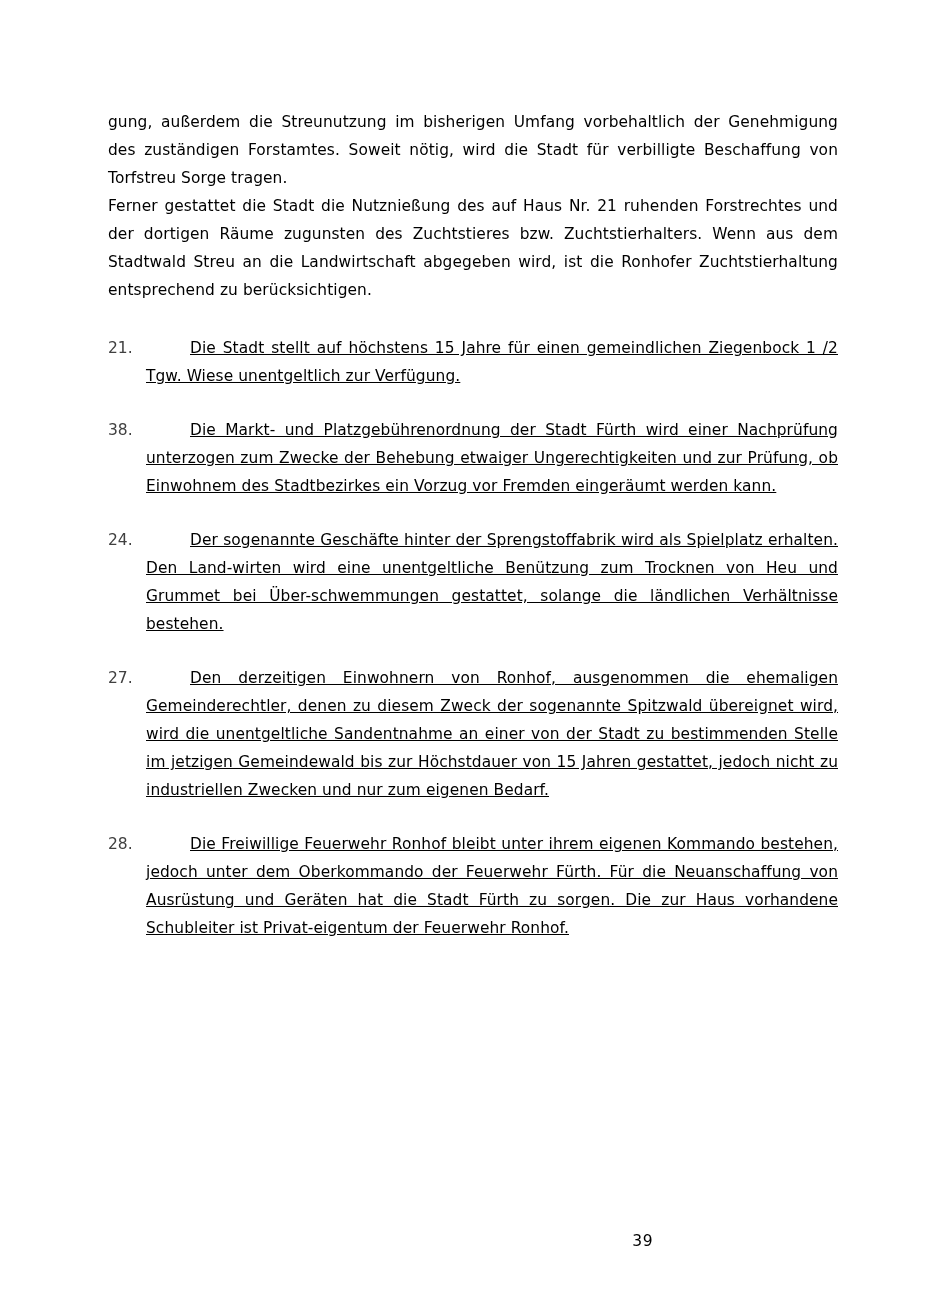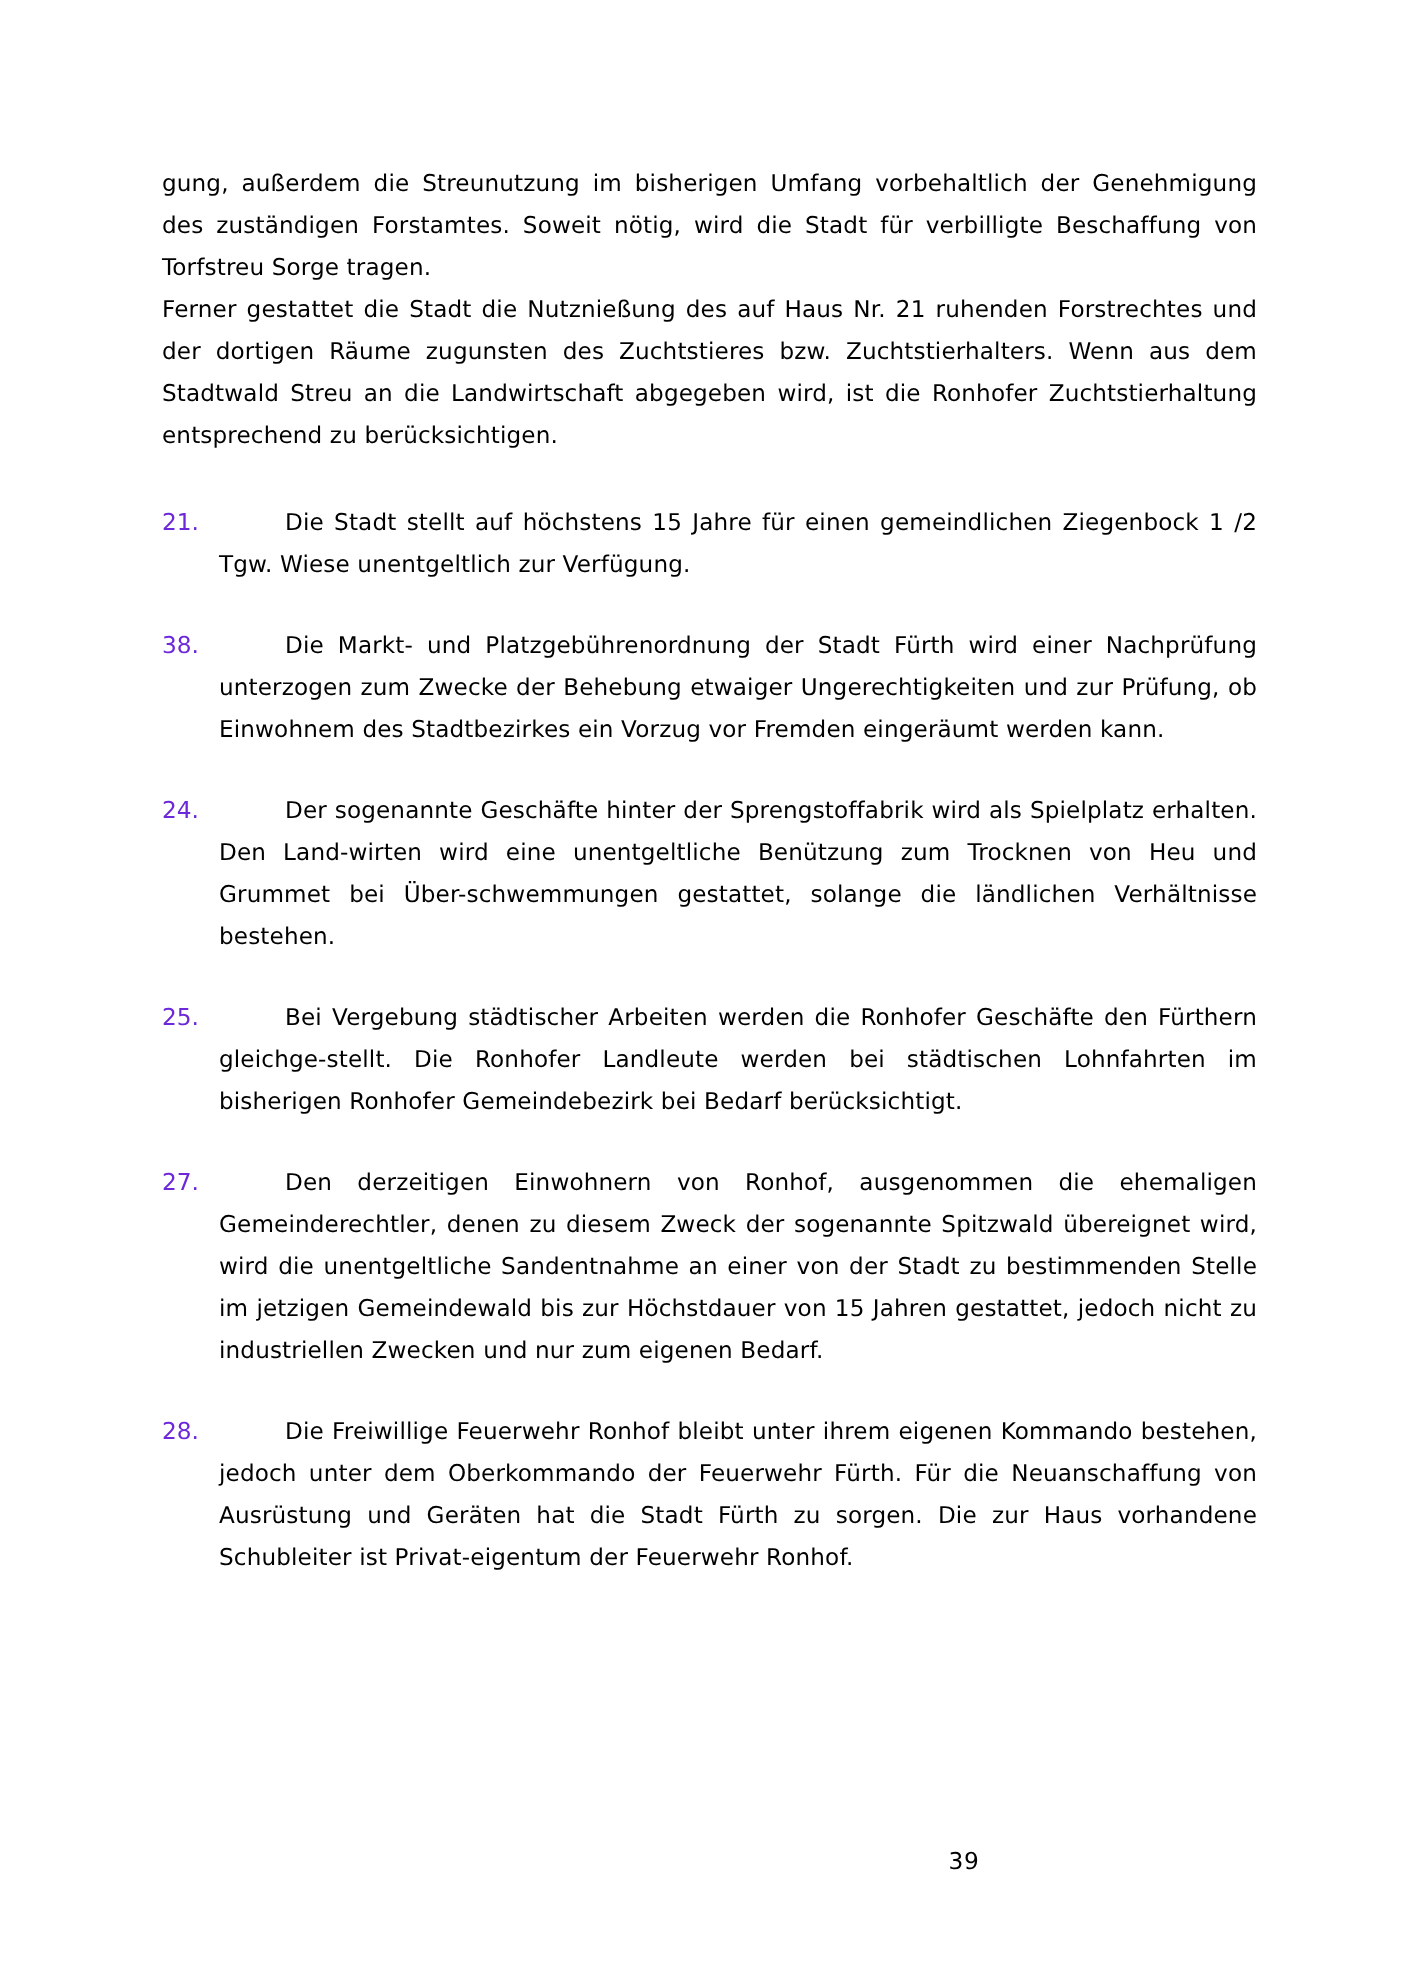--- a/index.html
+++ b/index.html
@@ -29,36 +29,37 @@
   }
   .para.intro {
     display: block;
     margin-bottom: 30px;
   }
   .num {
     width: 38px;
     flex: 0 0 38px;
     font-size: 15.5px;
     line-height: 28px;
-    color: #6d28d9;
+    color: #404040;
   }
   .body-text {
     flex: 1 1 auto;
     font-size: 15.4px;
     line-height: 28px;
     text-align: justify;
     text-justify: inter-word;
     letter-spacing: 0.1px;
     hyphens: manual;
   }
   .body-text.indent::first-line {
     
   }
   .indent {
     text-indent: 44px;
+    text-decoration: underline;
   }
   .block-text {
     font-size: 15.4px;
     line-height: 28px;
     text-align: justify;
     letter-spacing: 0.1px;
   }
   .block-text p {
     margin: 0;
   }
@@ -95,24 +96,20 @@
     <div class="para">
       <div class="num">38.</div>
       <div class="body-text indent">Die Markt- und Platzgebührenordnung der Stadt Fürth wird einer Nachprüfung unterzogen zum Zwecke der Behebung etwaiger Ungerechtigkeiten und zur Prüfung, ob Einwohnem des Stadtbezirkes ein Vorzug vor Fremden eingeräumt werden kann.</div>
     </div>
 
     <div class="para">
       <div class="num">24.</div>
       <div class="body-text indent">Der sogenannte Geschäfte hinter der Sprengstoffabrik wird als Spielplatz erhalten. Den Land-wirten wird eine unentgeltliche Benützung zum Trocknen von Heu und Grummet bei Über-schwemmungen gestattet, solange die ländlichen Verhältnisse bestehen.</div>
     </div>
 
-    <div class="para">
-      <div class="num">25.</div>
-      <div class="body-text indent">Bei Vergebung städtischer Arbeiten werden die Ronhofer Geschäfte den Fürthern gleichge-stellt. Die Ronhofer Landleute werden bei städtischen Lohnfahrten im bisherigen Ronhofer Gemeindebezirk bei Bedarf berücksichtigt.</div>
-    </div>
 
 
     <div class="para">
       <div class="num">27.</div>
       <div class="body-text indent">Den derzeitigen Einwohnern von Ronhof, ausgenommen die ehemaligen Gemeinderechtler, denen zu diesem Zweck der sogenannte Spitzwald übereignet wird, wird die unentgeltliche Sandentnahme an einer von der Stadt zu bestimmenden Stelle im jetzigen Gemeindewald bis zur Höchstdauer von 15 Jahren gestattet, jedoch nicht zu industriellen Zwecken und nur zum eigenen Bedarf.</div>
     </div>
 
     <div class="para">
       <div class="num">28.</div>
       <div class="body-text indent">Die Freiwillige Feuerwehr Ronhof bleibt unter ihrem eigenen Kommando bestehen, jedoch unter dem Oberkommando der Feuerwehr Fürth. Für die Neuanschaffung von Ausrüstung und Geräten hat die Stadt Fürth zu sorgen. Die zur Haus vorhandene Schubleiter ist Privat-eigentum der Feuerwehr Ronhof.</div>

